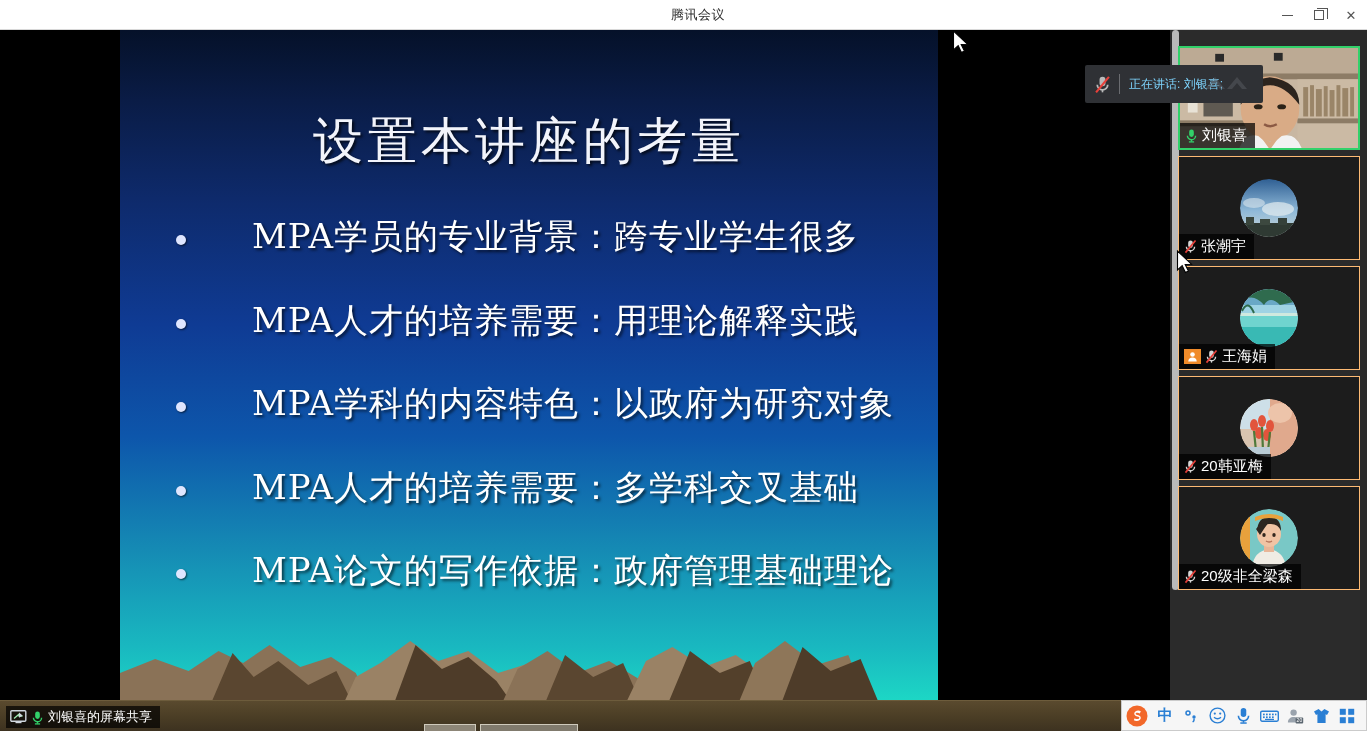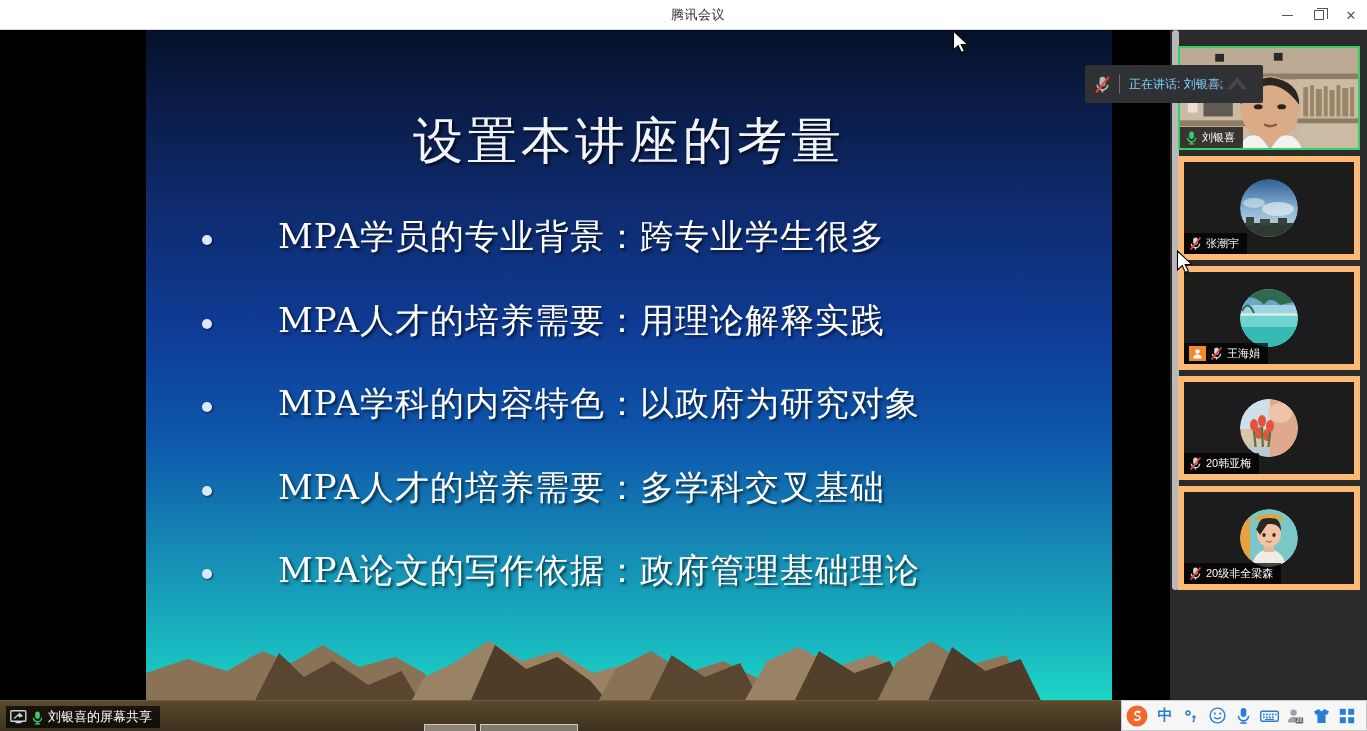--- a/index.html
+++ b/index.html
@@ -33,32 +33,31 @@
   .gl-max { width: 10px; height: 10px; border: 1px solid #555; display:block; position: relative; }
   .gl-max:after { content:""; position:absolute; left:2px; top:-3px; width:10px; height:10px;
                   border:1px solid #555; border-bottom:none; border-left:none; }
 
   
   .stage {
     position: absolute; left: 0; top: 30px; width: 1170px; height: 701px;
     background: #000;
   }
   .slide {
-    position: absolute; left: 120px; top: 0px; width: 966px; height: 701px;
+    position: absolute; left: 120px; top: 0px; width: 818px; height: 701px;
     background: linear-gradient(to bottom,
         #051129 0%,
         #0a1c46 10%,
         #0e2a6b 24%,
         #0f3b94 42%,
         #0d56ab 58%,
         #158ab4 74%,
         #19b8c0 88%,
         #1fe8c8 100%);
     overflow: hidden;
-    margin-left: 26px;
   }
   .slide-title {
     position: absolute; left: 0; right: 0; top: 78px;
     text-align: center;
     font-family: "DejaVu Serif", "Liberation Serif", serif;
     font-size: 50px; color: #f2f4fb; letter-spacing: 4px;
     text-shadow: 2px 2px 3px rgba(0,0,0,.75);
   }
   .bullets {
     position: absolute; left: 56px; top: 185px; right: 20px;
@@ -95,41 +94,41 @@
   .panel-scrollbar .thumb {
     position: absolute; left: 0; top: 0; width: 7px; height: 560px;
     background: #b9b9b9; border-radius: 4px;
   }
   .tile-list {
     position: absolute; left: 8px; top: 16px; width: 182px;
   }
   .tile {
     position: relative; width: 182px; height: 104px;
     background: #1c1c1c; margin-bottom: 6px; overflow: hidden;
-    border: 6px solid #fdba74;
+    border: 1px solid #fdba74;
   }
   .tile.active { border: 2px solid #32d16a; }
   .tile-video {
     position: absolute; inset: 0;
   }
   .avatar-circle {
     position: absolute; left: 50%; top: 50%;
     transform: translate(-50%,-50%);
     width: 58px; height: 58px; border-radius: 50%;
     overflow: hidden;
   }
   .name-chip {
     position: absolute; left: 0; bottom: 0;
     display: flex; align-items: center; gap: 4px;
     background: rgba(0,0,0,.72);
     padding: 3px 8px 3px 5px;
     max-width: 172px;
   }
   .name-chip .nm {
-    font-size: 11px; color: #fff; white-space: nowrap;
+    font-size: 15px; color: #fff; white-space: nowrap;
   }
   .orange-badge {
     width: 17px; height: 15px; background: #f08b2a;
     display: flex; align-items: center; justify-content: center;
     flex: none;
   }
   .mic-ico { width: 13px; height: 15px; flex: none; }
 
   
   .speaking-toast {

